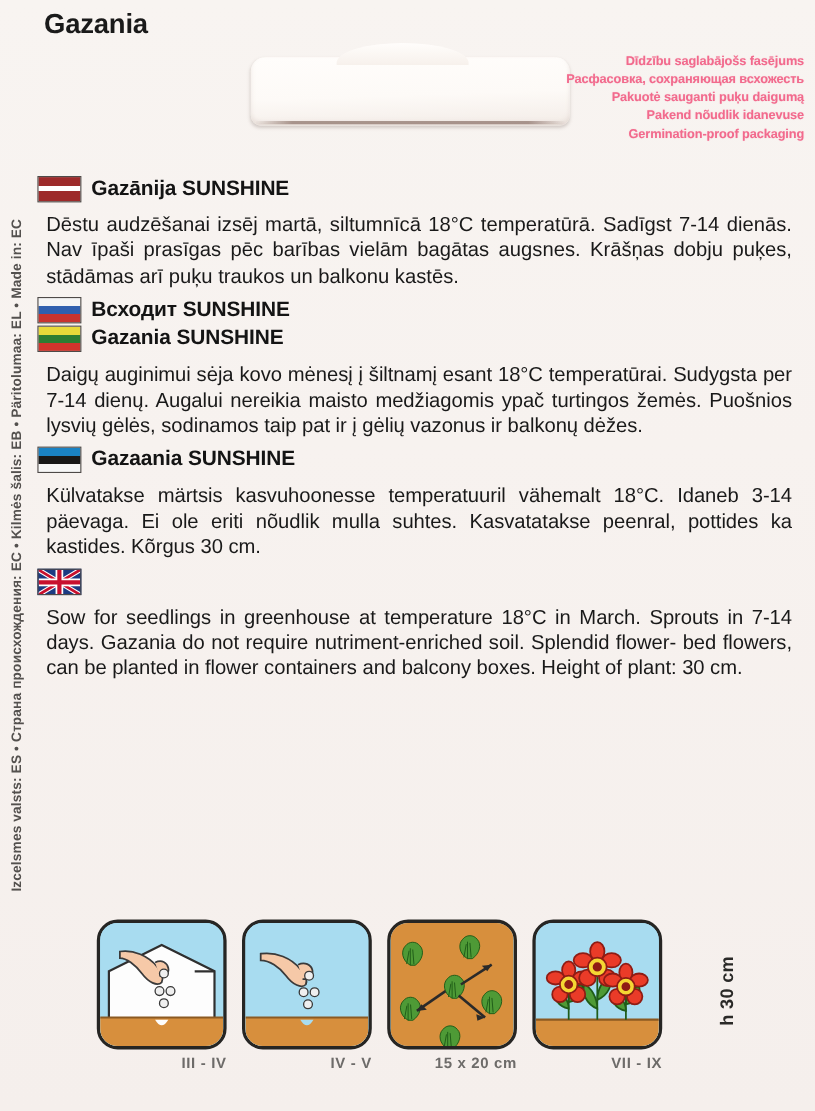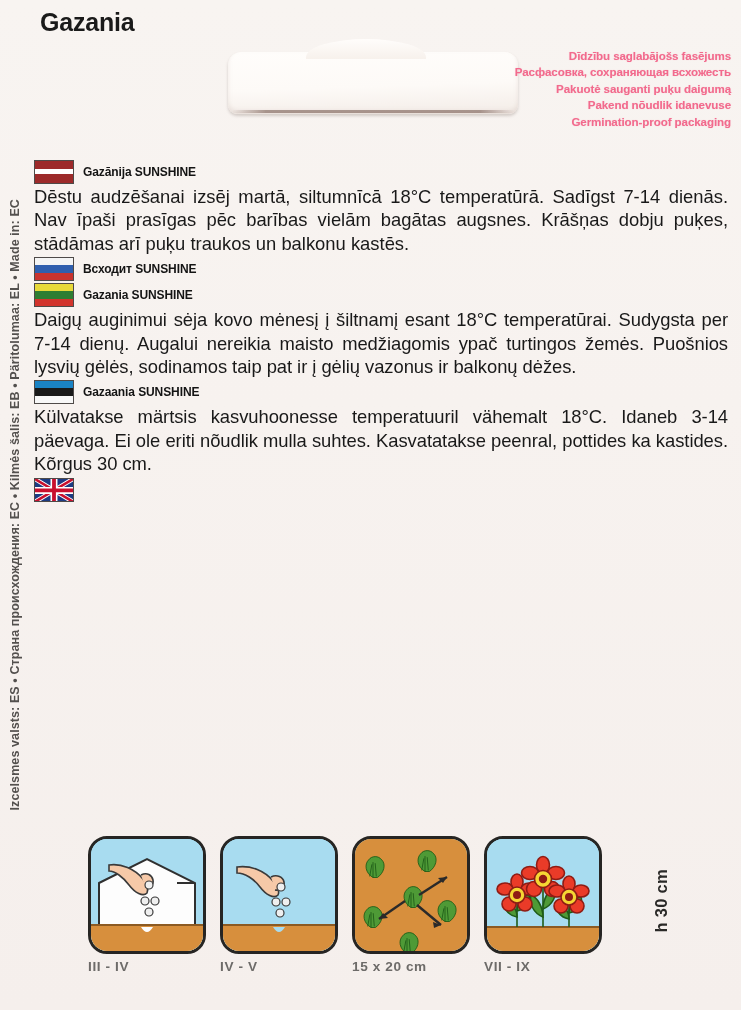--- a/index.html
+++ b/index.html
@@ -106,49 +106,49 @@
     overflow: hidden;
   }
   .flag-lv { background: linear-gradient(180deg,#9d2a2a 0 38%,#ffffff 38% 58%,#9d2a2a 58% 100%); }
   .flag-ru { background: linear-gradient(180deg,#f4f4f4 0 34%,#2f5fae 34% 67%,#c8332f 67% 100%); }
   .flag-lt { background: linear-gradient(180deg,#e8d93a 0 34%,#2e7d32 34% 67%,#d2342c 67% 100%); }
   .flag-ee { background: linear-gradient(180deg,#1a83c4 0 34%,#191919 34% 67%,#f7f7f7 67% 100%); }
   .flag-gb { background:#1d3b82; }
   .flag-gb .uj { position:absolute; inset:0; }
 
   .lang-name {
-    font-size: 12px;
+    font-size: 19px;
     font-weight: 700;
     color: #141414;
     white-space: nowrap;
     letter-spacing: -0.1px;
   }
   .lang-name .cultivar { font-weight: 600; }
   .lang-body {
     font-size: 18.4px;
     line-height: 23.4px;
     color: #191919;
     text-align: justify;
     text-justify: inter-word;
-    margin: 0;
+    margin: 8px;
     letter-spacing: -0.05px;
   }
   .lang-body.lv { letter-spacing: 0; }
 
   
   .picto-row {
     position: absolute;
     left: 88px; top: 836px;
     width: 560px;
     display: flex;
     gap: 14px;
   }
   .picto {
     width: 118px;
-    display: flex; flex-direction: column; align-items: flex-start;
+    display: flex; flex-direction: column; align-items: flex-end;
   }
   .picto-frame {
     width: 118px; height: 118px;
     border: 3px solid #262523;
     border-radius: 19px;
     overflow: hidden;
     position: relative;
     background: #a8dcf0;
   }
   .picto-cap {
@@ -237,20 +237,21 @@
         <span class="flag flag-gb">
           <svg class="uj" viewBox="0 0 60 36" preserveAspectRatio="none" aria-hidden="true">
             <rect width="60" height="36" fill="#1d3b82"></rect>
             <path d="M0,0 L60,36 M60,0 L0,36" stroke="#ffffff" stroke-width="7"></path>
             <path d="M0,0 L60,36 M60,0 L0,36" stroke="#c8102e" stroke-width="4"></path>
             <path d="M30,0 L30,36 M0,18 L60,18" stroke="#ffffff" stroke-width="11"></path>
             <path d="M30,0 L30,36 M0,18 L60,18" stroke="#c8102e" stroke-width="6"></path>
           </svg>
         </span>
       </div>
+      <p class="lang-body">Sow for seedlings in greenhouse at temperature 18°C in March. Sprouts in 7-14 days. Gazania do not require nutriment-enriched soil. Splendid flower- bed flowers, can be planted in flower containers and balcony boxes. Height of plant: 30 cm.</p>
     </div>
 
   </div>
 
   <div class="picto-row">
 
     <div class="picto">
       <div class="picto-frame">
         <svg viewBox="0 0 112 112" width="112" height="112" aria-hidden="true">
           <rect width="112" height="112" fill="#a8dcf0"></rect>

